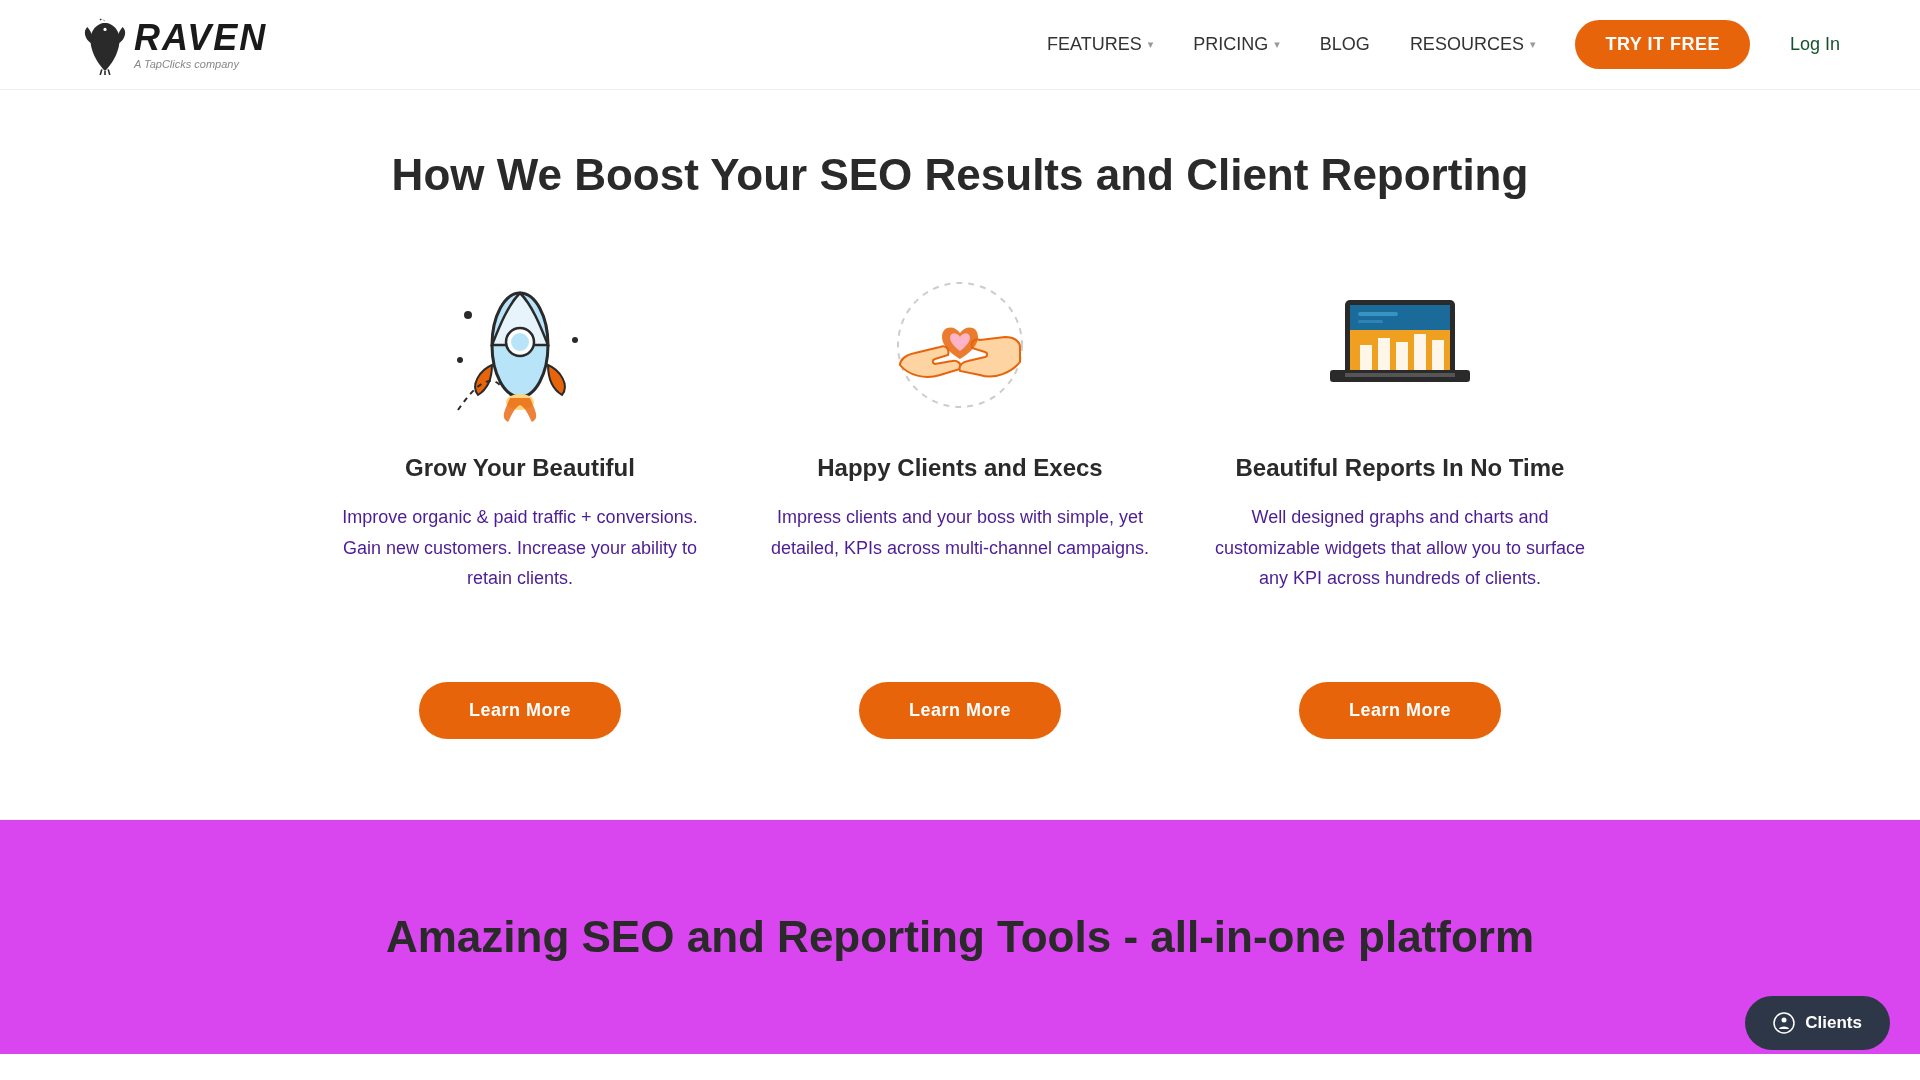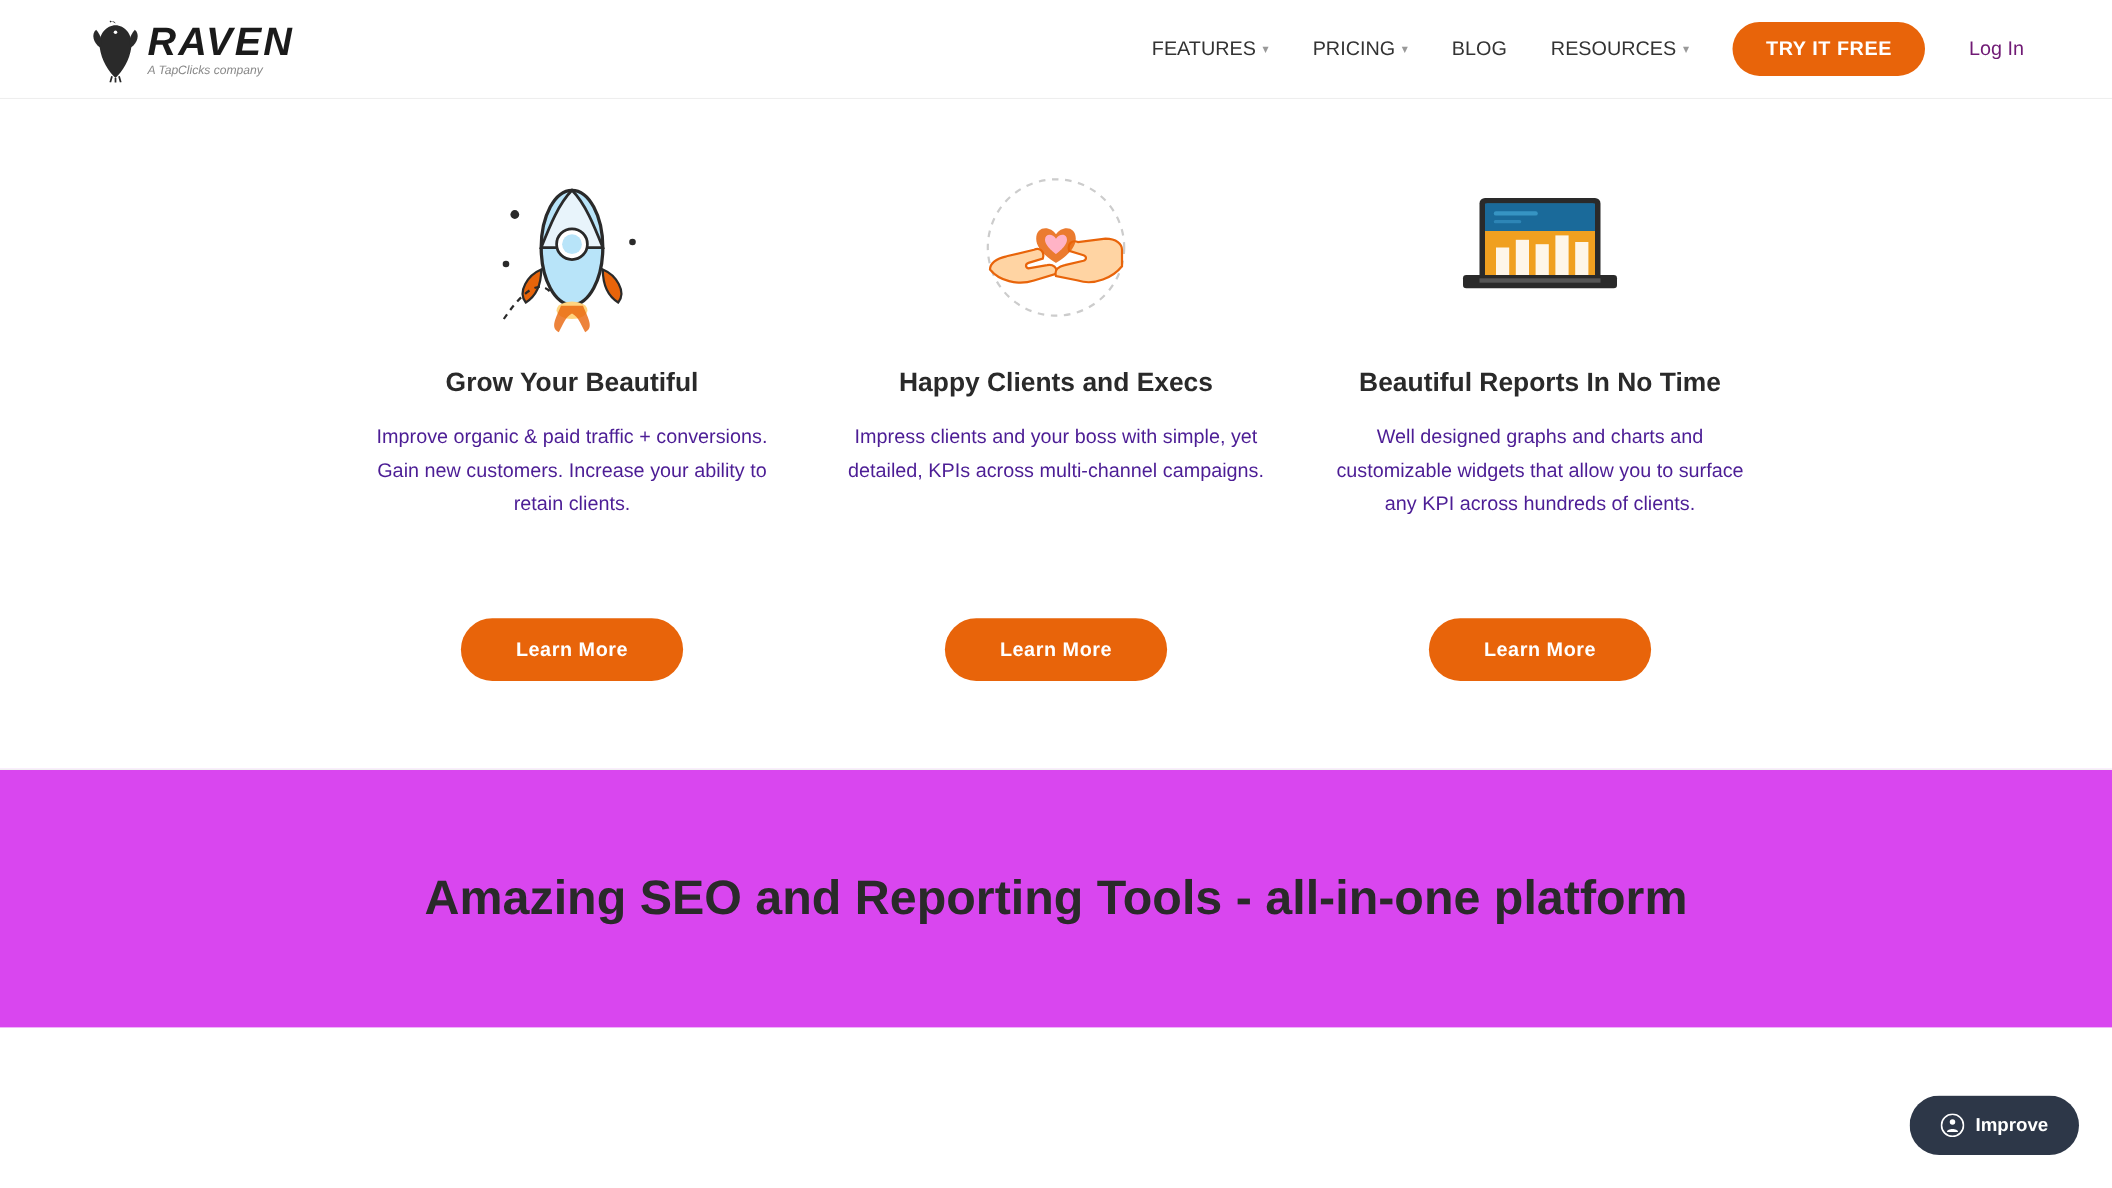--- a/index.html
+++ b/index.html
@@ -71,21 +71,21 @@
       border: none;
       padding: 14px 30px;
       border-radius: 30px;
       font-size: 18px;
       font-weight: 700;
       cursor: pointer;
       letter-spacing: 0.5px;
     }
     .login-link {
       font-size: 18px;
-      color: #701a75;
+      color: #14532d;
       text-decoration: none;
       font-weight: 500;
       cursor: pointer;
     }
 
     
     .main-section {
       display: flex;
       flex-direction: column;
       align-items: center;
@@ -238,20 +238,21 @@
     <a class="nav-item">
       <span>RESOURCES</span>
       <span class="chevron">▾</span>
     </a>
     <button class="try-free-btn">TRY IT FREE</button>
     <a class="login-link">Log In</a>
   </nav>
 </header>
 
 <section class="main-section">
+  <h2 class="section-title">How We Boost Your SEO Results and Client Reporting</h2>
 
   <div class="cards-row">
 
     <div class="card">
       <div class="card-icon">
 
         <svg viewBox="0 0 160 160" width="160" height="160" xmlns="http://www.w3.org/2000/svg">
 
           <ellipse cx="80" cy="75" rx="28" ry="52" fill="#b8e4f9" stroke="#2a2a2a" stroke-width="3"></ellipse>
 
@@ -340,14 +341,14 @@
 <div class="bottom-section">
   <h2 class="bottom-title">Amazing SEO and Reporting Tools - all-in-one platform</h2>
 </div>
 
 <button class="contact-btn">
   <svg class="contact-icon" viewBox="0 0 22 22" fill="none" xmlns="http://www.w3.org/2000/svg">
     <circle cx="11" cy="11" r="10" stroke="#fff" stroke-width="1.5"></circle>
     <circle cx="11" cy="8" r="2.5" fill="#fff"></circle>
     <path d="M6 17 C6 13.5, 16 13.5, 16 17" fill="#fff"></path>
   </svg>
-  <span>Improve</span>
+  <span>Clients</span>
 </button>
 
 </body></html>

